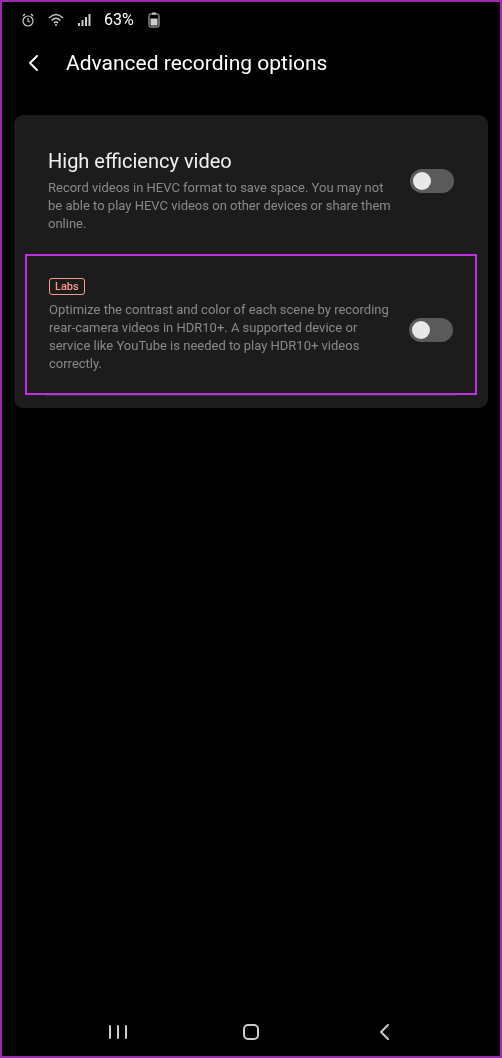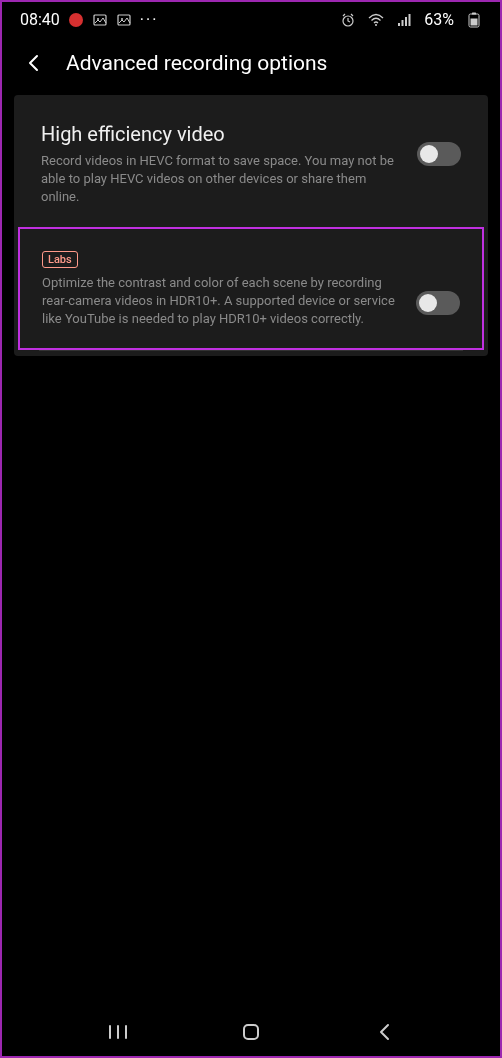--- a/index.html
+++ b/index.html
@@ -56,24 +56,24 @@
       align-items: center;
       justify-content: center;
       cursor: pointer;
     }
     .header-title {
       font-size: 21px;
       font-weight: 400;
       color: #fff;
     }
     .settings-panel {
-      margin: 0 12px;
+      margin: 20px 12px;
       background: #1c1c1c;
-      border-radius: 4px;
-      padding: 5px;
+      border-radius: 9px;
+      padding: 12px;
       overflow: hidden;
     }
     .setting-item {
       display: flex;
       align-items: flex-start;
       justify-content: space-between;
       padding: 22px 22px 20px;
       position: relative;
     }
     .setting-item.highlighted {
@@ -159,43 +159,20 @@
       cursor: pointer;
     }
     .dots {
       letter-spacing: 2px;
     }
   </style>
 </head>
 <body>
 
 <div class="status-bar">
-  <div class="status-left">
-    <span>08:40</span>
-    <span class="status-icon">
-      <svg width="16" height="16" viewBox="0 0 16 16">
-          <circle cx="8" cy="8" r="7" fill="#d63030"></circle>
-        </svg>
-    </span>
-    <span class="status-icon">
-      <svg width="14" height="14" viewBox="0 0 14 14">
-          <rect x="1" y="2" width="12" height="10" rx="1" fill="none" stroke="#ccc" stroke-width="1.2"></rect>
-          <circle cx="5" cy="6" r="1" fill="#ccc"></circle>
-          <path d="M2 10 L5 7 L7 9 L10 5 L13 10" fill="none" stroke="#ccc" stroke-width="1"></path>
-        </svg>
-    </span>
-    <span class="status-icon">
-      <svg width="14" height="14" viewBox="0 0 14 14">
-          <rect x="1" y="2" width="12" height="10" rx="1" fill="none" stroke="#ccc" stroke-width="1.2"></rect>
-          <circle cx="5" cy="6" r="1" fill="#ccc"></circle>
-          <path d="M2 10 L5 7 L7 9 L10 5 L13 10" fill="none" stroke="#ccc" stroke-width="1"></path>
-        </svg>
-    </span>
-    <span class="dots">···</span>
-  </div>
   <div class="status-right">
     <span class="status-icon">
       <svg width="14" height="14" viewBox="0 0 14 14">
           <circle cx="7" cy="8" r="5" fill="none" stroke="#ccc" stroke-width="1.2"></circle>
           <path d="M7 5 L7 8 L9 9" stroke="#ccc" stroke-width="1.2" fill="none"></path>
           <path d="M2 3 L4 1 M12 3 L10 1" stroke="#ccc" stroke-width="1.2"></path>
         </svg>
     </span>
     <span class="status-icon">
       <svg width="16" height="14" viewBox="0 0 16 14">

